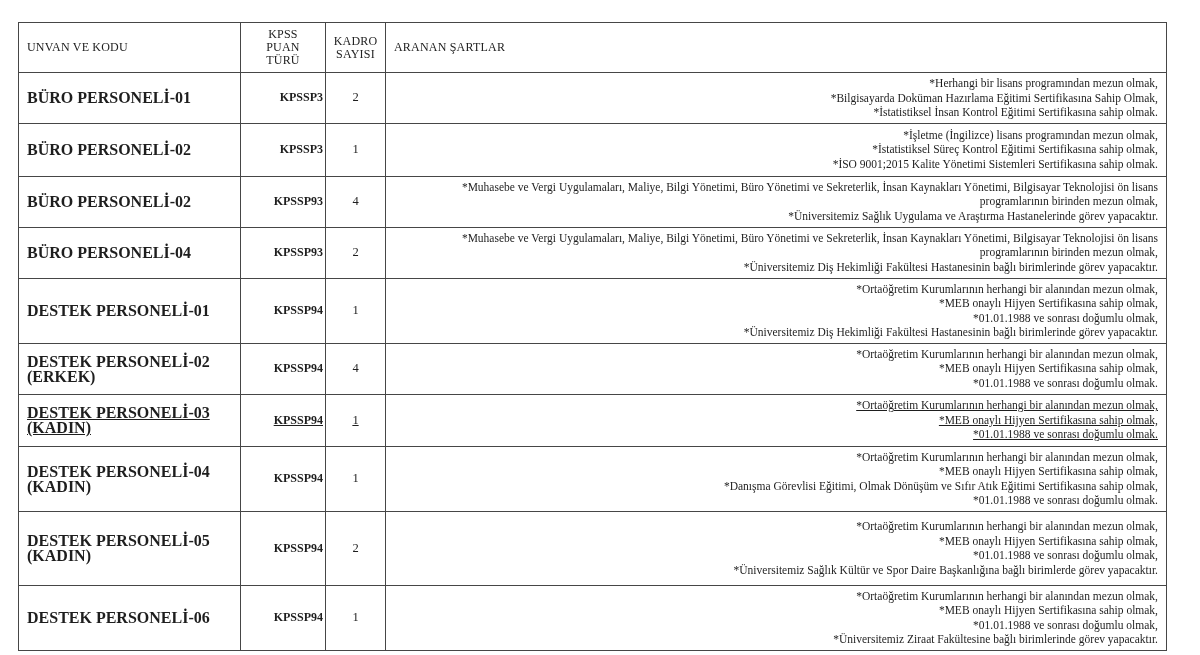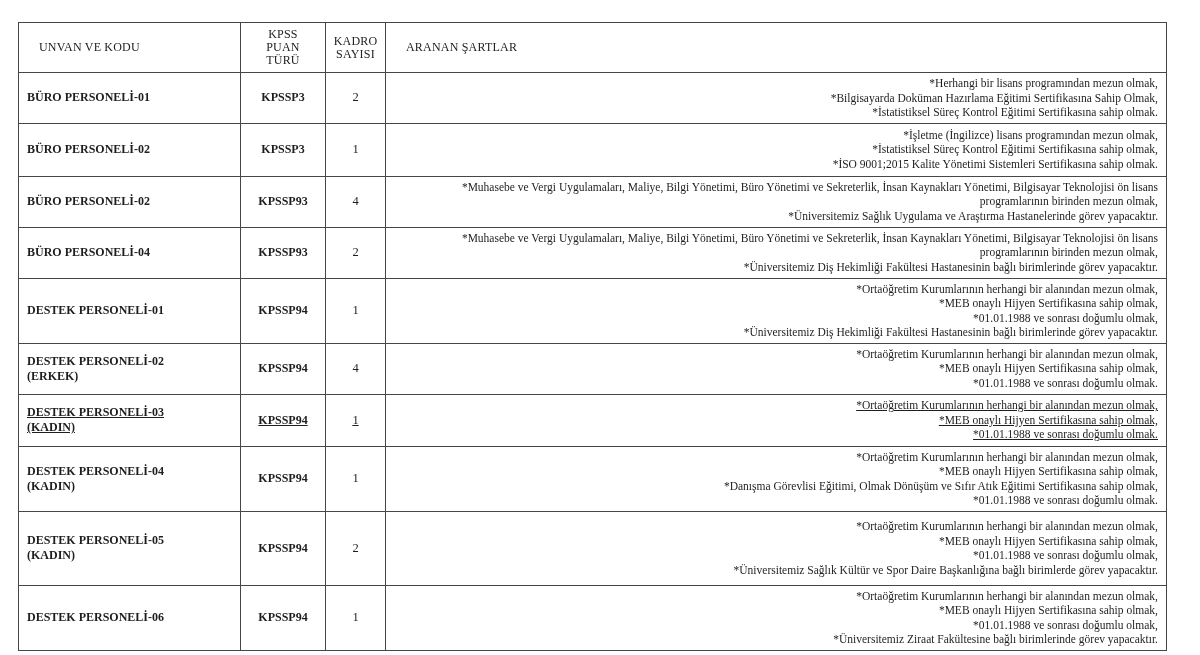--- a/index.html
+++ b/index.html
@@ -28,35 +28,35 @@
     overflow: hidden;
   }
   thead tr { height: 50px; }
   th {
     font-size: 12px;
     font-weight: normal;
     letter-spacing: 0.2px;
     color: #222;
     padding: 2px 4px;
   }
-  th.h-left { text-align: left; padding-left: 20px; margin-top: 32px; }
+  th.h-left { text-align: left; padding-left: 8px; margin-top: 32px; }
   th .hline { line-height: 13px; text-align: center; }
   th.h-left .hline { text-align: left; }
 
   td.cell-title {
     font-weight: bold;
-    font-size: 12px;
+    font-size: 16px;
     padding: 2px 6px 2px 8px;
     text-align: left;
   }
   td.cell-title .title-line { line-height: 15px; }
   td.cell-kpss {
     font-weight: bold;
     font-size: 12px;
-    text-align: center;
+    text-align: right;
     padding: 2px;
   }
   td.cell-count {
     font-size: 12.5px;
     text-align: center;
     padding: 2px;
   }
   td.cell-reqs {
     font-size: 11.5px;
     padding: 3px 8px 3px 6px;
@@ -111,21 +111,21 @@
       <div class="title-lines">
             <div class="title-line">BÜRO PERSONELİ-01</div>
           </div>
     </td>
     <td class="cell-kpss">KPSSP3</td>
     <td class="cell-count">2</td>
     <td class="cell-reqs">
       <div class="req-lines">
             <div class="req-line">*Herhangi bir lisans programından mezun olmak,</div>
             <div class="req-line">*Bilgisayarda Doküman Hazırlama Eğitimi Sertifikasına Sahip Olmak,</div>
-            <div class="req-line">*İstatistiksel Süreç Kontrol Eğitimi Sertifikasına sahip olmak.</div>
+            <div class="req-line">*İstatistiksel İnsan Kontrol Eğitimi Sertifikasına sahip olmak.</div>
           </div>
     </td>
   </tr>
 
   <tr>
     <td class="cell-title">
       <div class="title-lines">
             <div class="title-line">BÜRO PERSONELİ-02</div>
           </div>
     </td>

